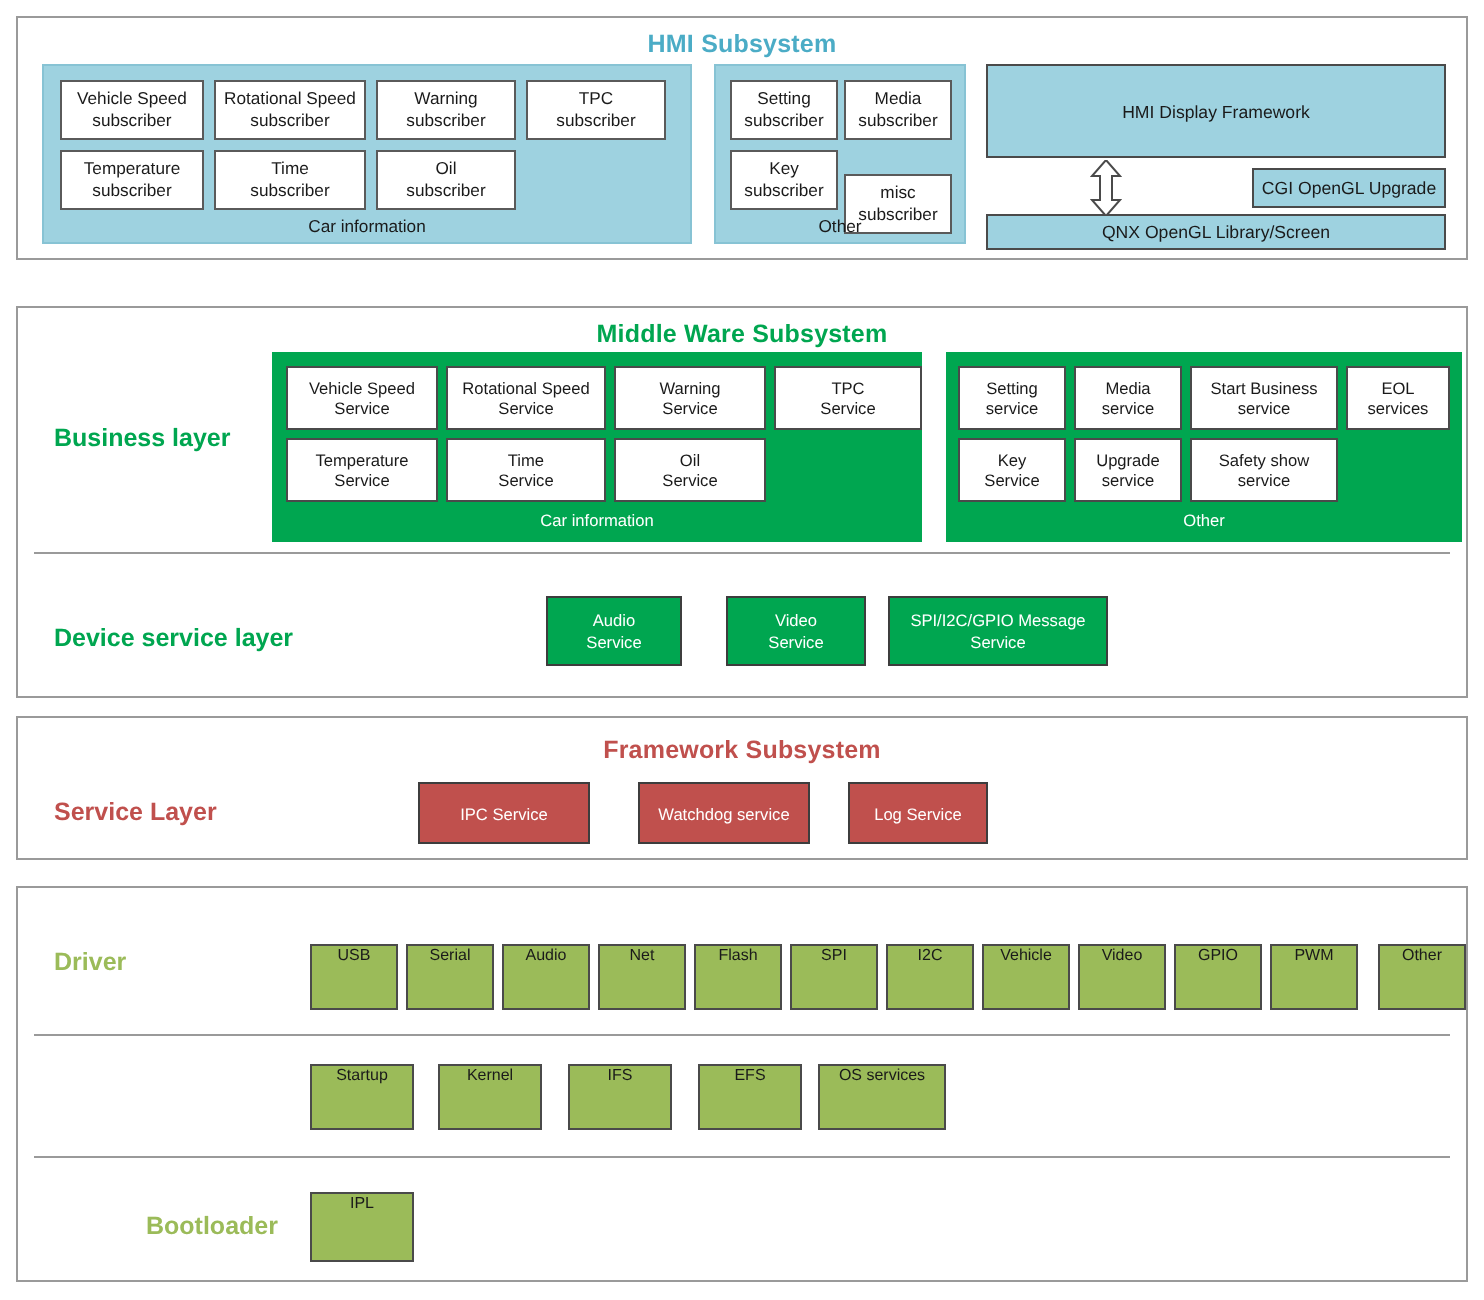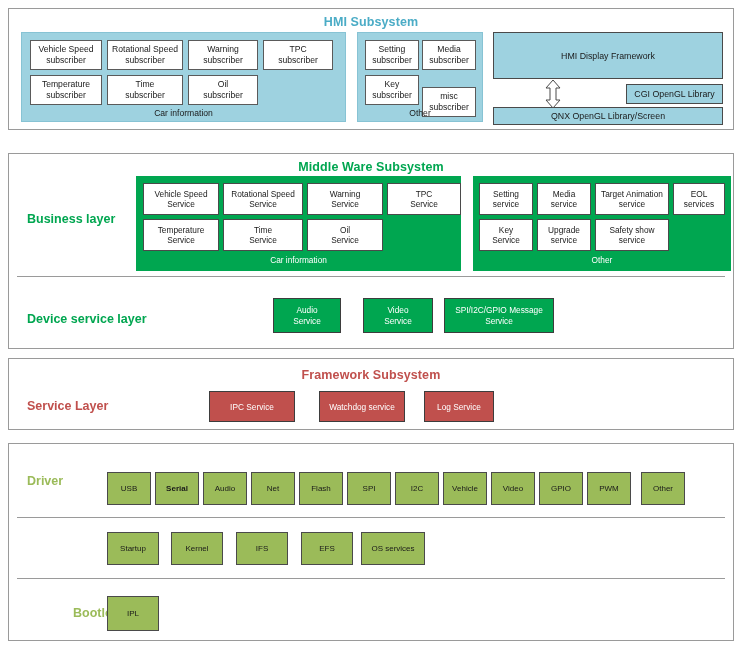--- a/index.html
+++ b/index.html
@@ -149,25 +149,26 @@
     color: #ffffff;
   }
 
   
   .qnx-box {
     position: absolute;
     background: #9bbb59;
     border: 1px solid #4a4a4a;
     box-sizing: border-box;
     display: flex;
-    align-items: center;
+    align-items: flex-start;
     justify-content: center;
     text-align: center;
     font-size: 8px;
     color: #1a1a1a;
+    margin-left: 48px;
   }
 
   
   .arrow-wrap {
     position: absolute;
   }
 </style>
 </head>
 <body>
 
@@ -228,21 +229,21 @@
 subscriber</span>
       </div>
       <div class="group-caption" style="top:75px;">Other</div>
     </div>
 
     <div class="hmi-plain bordered" style="left:484px; top:23px; width:230px; height:47px;">
       <span>HMI Display Framework</span>
     </div>
 
     <div class="hmi-plain bordered" style="left:617px; top:75px; width:97px; height:20px; background:#9ed2e0;">
-      <span>CGI OpenGL Library</span>
+      <span>CGI OpenGL Upgrade</span>
     </div>
 
     <div class="hmi-plain bordered" style="left:484px; top:98px; width:230px; height:18px;">
       <span>QNX OpenGL Library/Screen</span>
     </div>
 
     <div class="arrow-wrap" style="left:534px; top:71px; width:20px; height:28px;">
       <svg width="20" height="28" viewBox="0 0 20 28">
         <polygon points="10,0 17,8 13,8 13,20 17,20 10,28 3,20 7,20 7,8 3,8" fill="#ffffff" stroke="#4a4a4a" stroke-width="1"></polygon>
       </svg>
@@ -291,21 +292,21 @@
     <div class="mw-group" style="left:464px; top:22px; width:258px; height:95px;">
       <div class="mw-box" style="left:6px; top:7px; width:54px; height:32px;">
         <span style="white-space:pre-line;">Setting
 service</span>
       </div>
       <div class="mw-box" style="left:64px; top:7px; width:54px; height:32px;">
         <span style="white-space:pre-line;">Media
 service</span>
       </div>
       <div class="mw-box" style="left:122px; top:7px; width:74px; height:32px;">
-        <span style="white-space:pre-line;">Target Animation
+        <span style="white-space:pre-line;">Start Business
 service</span>
       </div>
       <div class="mw-box" style="left:200px; top:7px; width:52px; height:32px;">
         <span style="white-space:pre-line;">EOL
 services</span>
       </div>
 
       <div class="mw-box" style="left:6px; top:43px; width:54px; height:32px;">
         <span style="white-space:pre-line;">Key
 Service</span>
@@ -356,21 +357,21 @@
     </div>
   </div>
 
   <div class="panel" style="left:8px; top:443px; width:726px; height:198px;">
 
     <div class="layer-label" style="left:18px; top:30px; color:#9bbb59;">Driver</div>
 
     <div class="qnx-box" style="left:98px; top:28px; width:44px; height:33px;">
       <span>USB</span>
       </div>
-    <div class="qnx-box" style="left:146px; top:28px; width:44px; height:33px;font-weight:bold;">
+    <div class="qnx-box" style="left:146px; top:28px; width:44px; height:33px;">
       <span>Serial</span>
       </div>
     <div class="qnx-box" style="left:194px; top:28px; width:44px; height:33px;">
       <span>Audio</span>
       </div>
     <div class="qnx-box" style="left:242px; top:28px; width:44px; height:33px;">
       <span>Net</span>
       </div>
     <div class="qnx-box" style="left:290px; top:28px; width:44px; height:33px;">
       <span>Flash</span>

